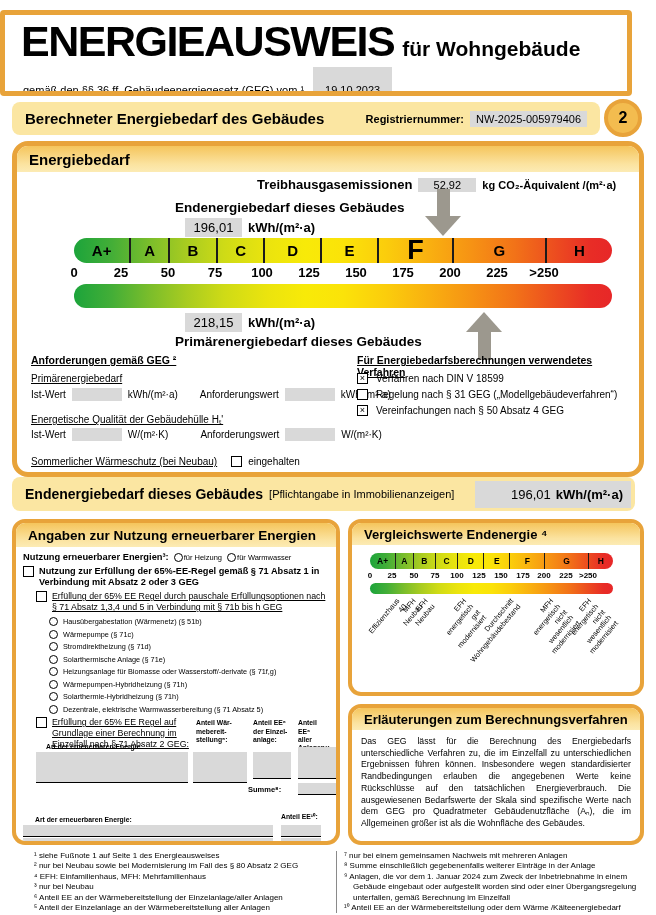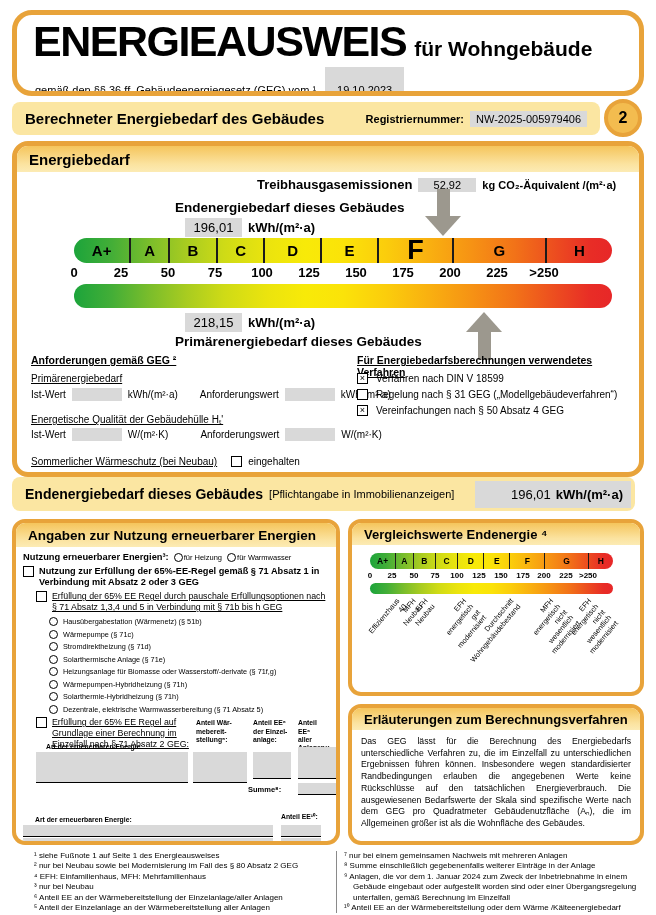--- a/index.html
+++ b/index.html
@@ -43,21 +43,21 @@
   .colhead{position:absolute;font-size:6.8px;font-weight:bold;white-space:pre-line;line-height:1.25;}
   .rot-anchor{position:absolute;top:0;width:0;height:0;}
   .rot-anchor > div{position:absolute;right:0;top:0;white-space:pre;text-align:right;
        font-size:7.3px;line-height:1.2;transform:rotate(-50deg);transform-origin:100% 0;}
   .fn{font-size:8px;line-height:1.3;}
   .fn div{padding-left:9px;text-indent:-9px;}
 </style>
 </head>
 <body>
 
-<div class="panel" style="left:12px;top:10px;width:622px;height:76px;border-radius:20px;">
+<div class="panel" style="left:0;top:10px;width:622px;height:76px;border-radius:4px;">
   <div class="abs" style="left:16px;top:2px;display:flex;align-items:baseline;">
     <span style="font-weight:bold;font-size:43px;letter-spacing:-1.5px;">ENERGIEAUSWEIS</span>
     <span style="font-weight:bold;font-size:21px;margin-left:8px;">für Wohngebäude</span>
   </div>
   <div class="abs" style="left:18px;top:52px;display:flex;align-items:center;font-size:11px;">
     <span>gemäß den §§ 36 ff. Gebäudeenergiegesetz (GEG) vom ¹</span>
     <span class="gbox" style="margin-left:9px;padding:17px 12px;">19.10.2023</span>
   </div>
 </div>
 

